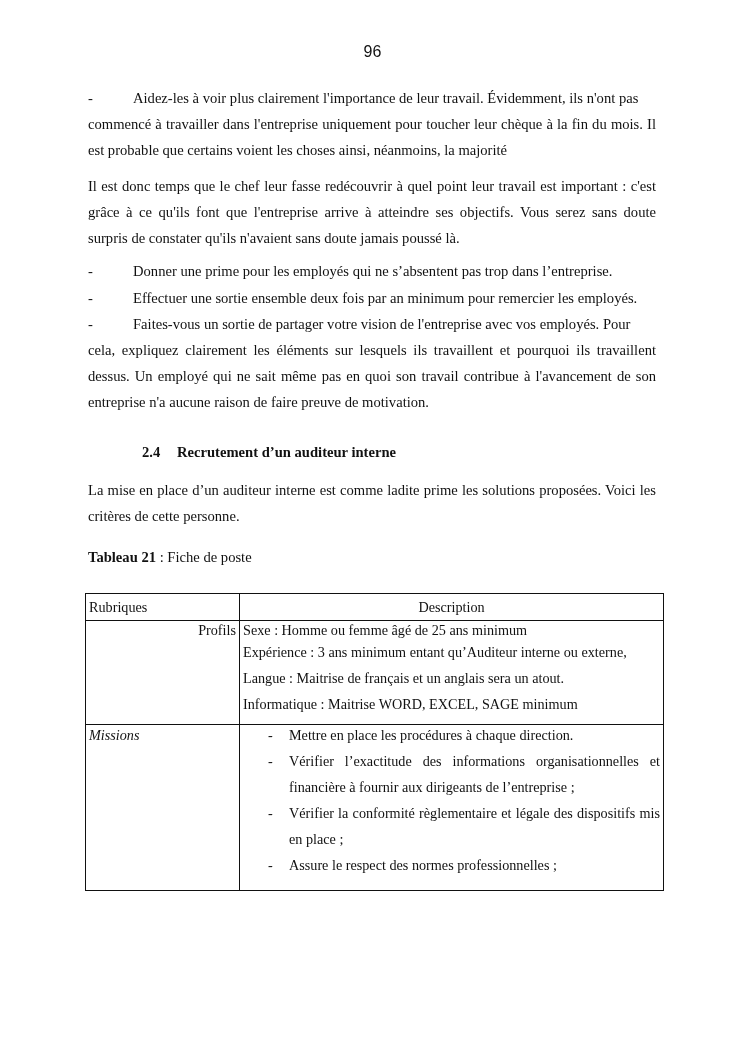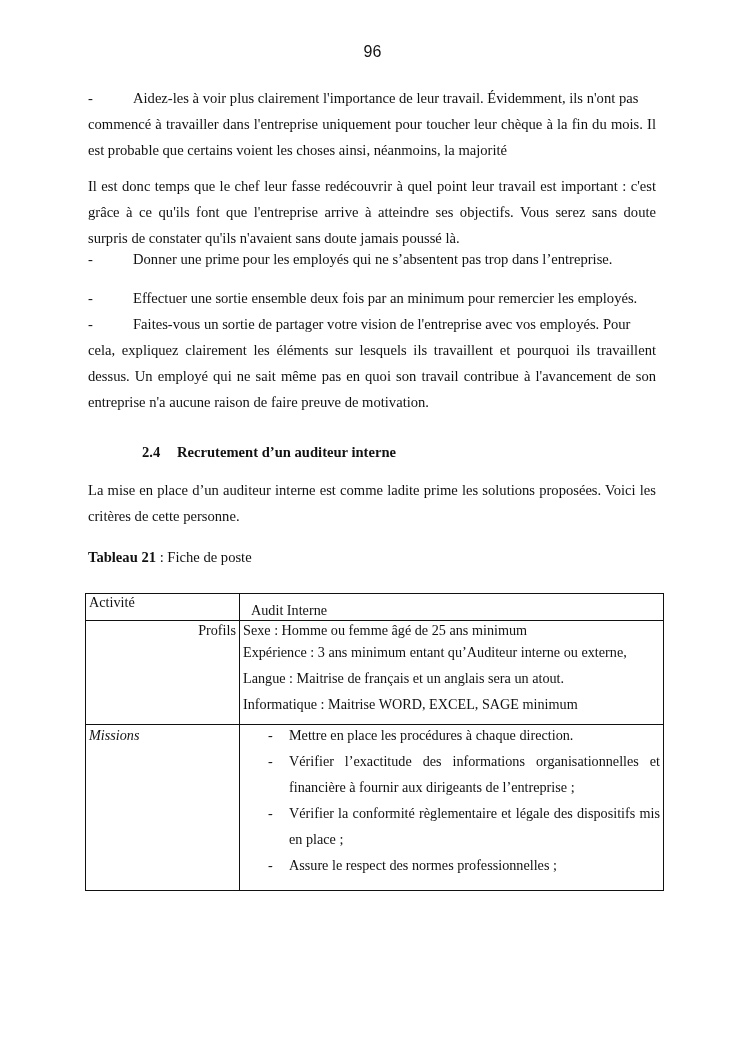--- a/index.html
+++ b/index.html
@@ -54,21 +54,21 @@
 
 <div class="page-number">96</div>
 
 <div class="bullet-line" style="top:85px;">
   <span class="dash">-</span><span>Aidez-les à voir plus clairement l'importance de leur travail. Évidemment, ils n'ont pas</span>
 </div>
 <p class="para last-left" style="top:111px;">commencé à travailler dans l'entreprise uniquement pour toucher leur chèque à la fin du mois. Il est probable que certains voient les choses ainsi, néanmoins, la majorité</p>
 
 <p class="para last-left" style="top:173px;">Il est donc temps que le chef leur fasse redécouvrir à quel point leur travail est important : c'est grâce à ce qu'ils font que l'entreprise arrive à atteindre ses objectifs. Vous serez sans doute surpris de constater qu'ils n'avaient sans doute jamais poussé là.</p>
 
-<div class="bullet-line" style="top:246px;">
+<div class="bullet-line" style="top:258px;">
   <span class="dash">-</span><span>Donner une prime pour les employés qui ne s’absentent pas trop dans l’entreprise.</span>
 </div>
 <div class="bullet-line" style="top:285px;">
   <span class="dash">-</span><span>Effectuer une sortie ensemble deux fois par an minimum pour remercier les employés.</span>
 </div>
 <div class="bullet-line" style="top:311px;">
   <span class="dash">-</span><span>Faites-vous un sortie de partager votre vision de l'entreprise avec vos employés. Pour</span>
 </div>
 <p class="para last-left" style="top:337px;">cela, expliquez clairement les éléments sur lesquels ils travaillent et pourquoi ils travaillent dessus. Un employé qui ne sait même pas en quoi son travail contribue à l'avancement de son entreprise n'a aucune raison de faire preuve de motivation.</p>
 
@@ -77,23 +77,23 @@
 </div>
 
 <p class="para last-left" style="top:477px;">La mise en place d’un auditeur interne est comme ladite prime les solutions proposées. Voici les critères de cette personne.</p>
 
 <div class="caption">
   <b>Tableau 21</b><span> : Fiche de poste</span>
 </div>
 
 <table class="fiche">
   <tbody>
-  <tr class="row-act">
-    <td class="col1 act-label">Activité</td>
-    <td class="act-value">Audit Interne</td>
+      <tr class="row-head">
+    <td class="col1">Rubriques</td>
+    <td class="desc-head">Description</td>
   </tr>
   <tr class="row-prof">
     <td class="col1">Profils</td>
     <td>
       <div class="first-line">Sexe : Homme ou femme âgé de 25 ans minimum</div>
       <div class="line">Expérience : 3 ans minimum entant qu’Auditeur interne ou externe,</div>
       <div class="line">Langue : Maitrise de français et un anglais sera un atout.</div>
       <div class="line">Informatique : Maitrise WORD, EXCEL, SAGE minimum</div>
     </td>
   </tr>

